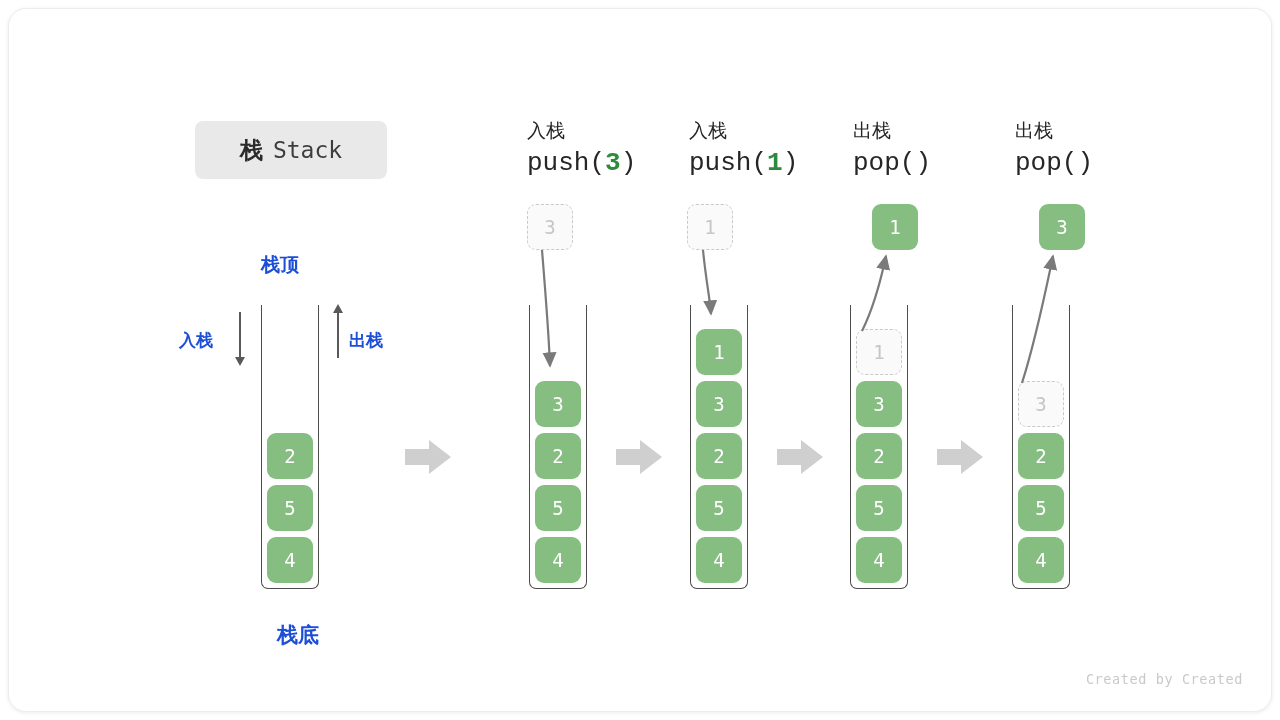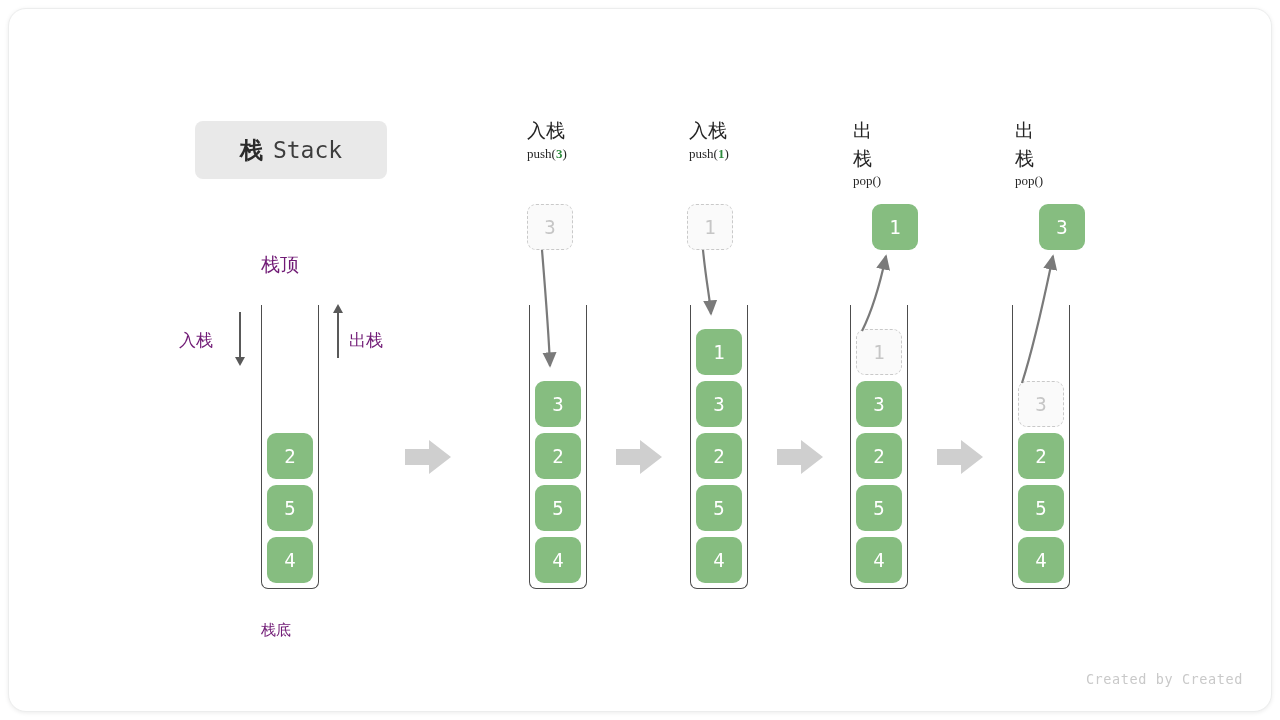--- a/index.html
+++ b/index.html
@@ -35,25 +35,25 @@
     font-family:"DejaVu Sans","Liberation Sans",sans-serif;
   }
   .title-en{
     font-size:23px;color:#3d3d3d;
     font-family:"DejaVu Sans Mono","Liberation Mono",monospace;
   }
 
   
   .lbl-cn{
     font-family:"DejaVu Sans","Liberation Sans",sans-serif;
-    font-weight:normal;color:#701a75;
+    font-weight:bold;color:#1d4ed8;
   }
 
   .top-label{position:absolute;left:252px;top:243px;font-size:19px;}
-  .bottom-label{position:absolute;left:252px;top:612px;font-size:15px;}
+  .bottom-label{position:absolute;left:268px;top:612px;font-size:21px;}
 
   .push-label{position:absolute;left:170px;top:320px;font-size:17px;}
   .pop-label{position:absolute;left:340px;top:320px;font-size:17px;}
 
   
   .side-arrow{position:absolute;}
   .side-arrow .shaft{
     position:absolute;left:0;top:0;width:2px;height:100%;background:#595959;
   }
   .side-arrow .head{
@@ -94,22 +94,22 @@
     position:absolute;
     text-align:left;
     line-height:1.45;
   }
   .col-head .h1{
     font-size:19px;
     font-family:"DejaVu Sans","Liberation Sans",sans-serif;
     color:#262626;
   }
   .col-head .h2{
-    font-size:13px;
-    font-family:Liberation Serif, serif;
+    font-size:26px;
+    font-family:Liberation Mono, monospace;
     color:#262626;
     white-space:pre;
   }
   .arg{color:#2e8b3d;font-weight:bold;}
 
   
   .sep{position:absolute;width:46px;height:34px;}
   .sep .body{
     position:absolute;left:0;top:9px;width:26px;height:16px;background:#cfcfcf;
   }

